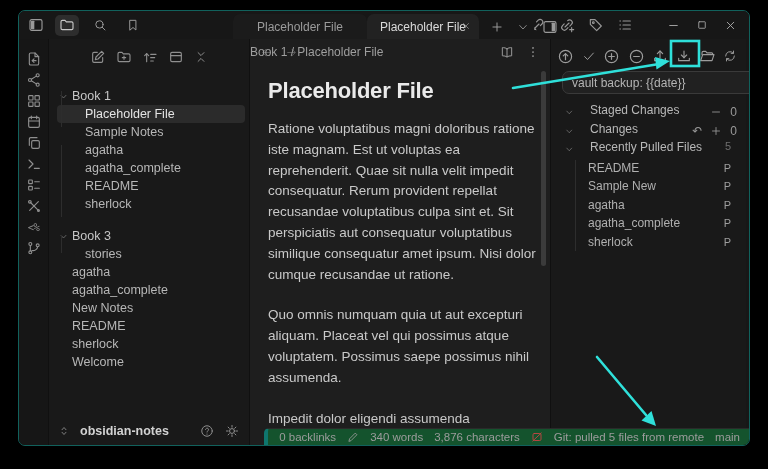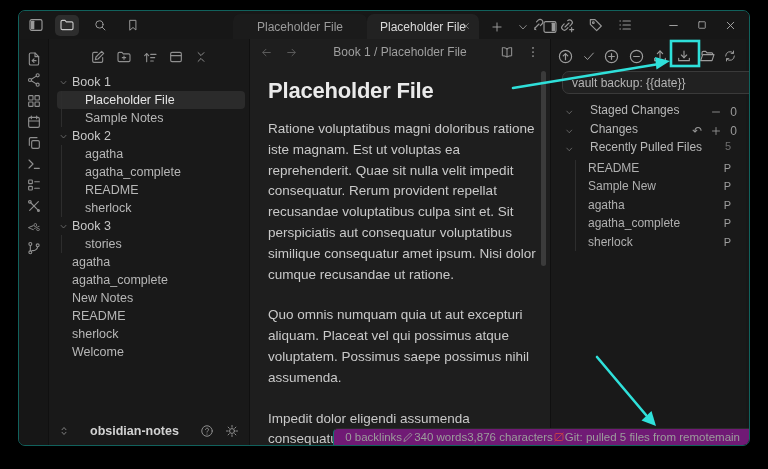--- a/index.html
+++ b/index.html
@@ -29,34 +29,34 @@
   .ribbon{width:30px;background:#161616;border-right:1px solid #101010;display:flex;flex-direction:column;
     align-items:center;padding-top:9px;color:#8f8f8f;}
   .ricon{height:21px;display:flex;align-items:center;justify-content:center;cursor:pointer;}
   .ticon{font-family:"DejaVu Sans Mono",monospace;font-size:10.5px;color:#8f8f8f;letter-spacing:-0.5px;}
   
   .sidebar{width:201px;background:#191919;border-right:1px solid #101010;position:relative;}
   .nav-header{height:32px;display:flex;align-items:center;justify-content:center;gap:10px;color:#8f8f8f;padding-top:4px;}
   .tree{position:absolute;top:34px;left:0;right:0;}
   .trow{height:18px;display:flex;align-items:center;font-size:12.5px;color:#b7b7b7;cursor:pointer;}
   .trow .chev{color:#8a8a8a;margin-right:4px;}
-  .trow.folder{padding-left:10px;color:#c6c6c6;}
+  .trow.folder{padding-left:10px;color:#c6c6c6;margin-top:14px;}
   .trow.child{padding-left:36px;}
   .trow.root{padding-left:23px;}
   .trow.selected{margin-left:8px;margin-right:4px;padding-left:28px;border-radius:4px;background:#2b2b2b;color:#e4e4e4;}
   .guide{position:absolute;width:1px;background:#2d2d2d;left:12px;}
   .vault{position:absolute;bottom:3px;left:0;right:0;height:22px;display:flex;align-items:center;
-    padding:0 10px 0 9px;gap:20px;}
+    padding:0 10px 0 9px;gap:10px;}
   .vault .vname{font-size:12.5px;font-weight:700;color:#d2d2d2;}
   .vault .vicons{margin-left:auto;display:flex;gap:11px;color:#8f8f8f;align-items:center;}
   
   .editor{width:300px;background:#1e1e1e;position:relative;}
   .eheader{height:26px;display:flex;align-items:center;padding:0 10px;color:#9a9a9a;position:relative;}
   .histarrows{display:flex;gap:12px;color:#606060;align-items:center;}
-  .crumb{position:absolute;left:0;right:0;text-align:center;font-size:12px;color:#9f9f9f;pointer-events:none;}
+  .crumb{position:absolute;left:0;right:0;text-align:left;font-size:12px;color:#9f9f9f;pointer-events:none;}
   .eh-right{margin-left:auto;display:flex;gap:12px;align-items:center;color:#9a9a9a;}
   .econtent{position:absolute;top:26px;left:0;right:0;bottom:0;padding:13px 0 0 18px;}
   .econtent h1{margin:0 0 15px;font-size:22px;font-weight:700;color:#eaeaea;letter-spacing:-0.2px;}
   .econtent p{margin:0 0 20px;width:277px;font-size:13.5px;line-height:20.8px;color:#c9c9c9;}
   .ethumb{position:absolute;right:4px;top:32px;width:5px;height:195px;border-radius:3px;background:#3b3b3b;}
   
   .gitpanel{width:196px;background:#191919;border-left:1px solid #101010;position:relative;}
   .gtoolbar{position:absolute;top:4px;left:6px;right:9px;height:26px;display:flex;align-items:center;
     justify-content:space-between;color:#9c9c9c;}
   .commit-wrap{position:absolute;top:32px;left:11px;}
@@ -67,22 +67,22 @@
   .gsec{height:18.5px;display:flex;padding:0 9px 0 9px;gap:21px;font-size:12px;color:#b8b8b8;cursor:pointer;}
   .gsec .chev{color:#8a8a8a;}
   .gsec .ctrls{margin-left:auto;display:flex;align-items:center;gap:8px;color:#9a9a9a;}
   .gsec .cnt{color:#9a9a9a;font-size:12px;}
   .gsec .inline-cnt{color:#6f6f6f;font-size:11px;margin-left:2px;}
   .undo{font-family:"DejaVu Sans",sans-serif;font-size:12px;color:#9a9a9a;line-height:1;}
   .gfile{height:18.5px;display:flex;align-items:center;padding-left:37px;font-size:12px;color:#b0b0b0;cursor:pointer;}
   .gfile .stat{margin-left:auto;margin-right:15px;font-size:11px;color:#9e9e9e;}
   .fguide{position:absolute;left:24px;top:57px;height:91px;width:1px;background:#2d2d2d;}
   
-  .statusbar{position:absolute;right:0;bottom:0;height:17px;display:flex;align-items:center;gap:0;
-    padding:0 9px 0 11px;background:#701a75;border-top:1px solid #2a2a2a;border-left:1px solid #0f766e;
+  .statusbar{position:absolute;right:0;bottom:0;height:17px;display:flex;align-items:center;gap:11px;
+    padding:0 9px 0 11px;background:#14532d;border-top:1px solid #2a2a2a;border-left:4px solid #0f766e;
     border-top-left-radius:5px;font-size:11.5px;color:#9c9c9c;z-index:5;}
   .statusbar .red{color:#cf4545;}
   
   .overlay{position:absolute;left:0;top:0;width:768px;height:469px;pointer-events:none;z-index:50;}
   .chevdown{transform:rotate(90deg);}
 </style>
 </head>
 <body>
 
 <svg width="0" height="0" style="position:absolute">
@@ -493,28 +493,20 @@
                 <use href="#sy-chev"></use>
               </svg>
             </span>
             <span>Book 1</span>
           </div>
         <div class="trow child selected">
             <span>Placeholder File</span>
           </div>
         <div class="trow child">
             <span>Sample Notes</span>
-          </div>
-        <div class="trow folder">
-            <span class="chev chevdown">
-              <svg class="i s9">
-                <use href="#sy-chev"></use>
-              </svg>
-            </span>
-            <span>Book 2</span>
           </div>
         <div class="trow child">
             <span>agatha</span>
           </div>
         <div class="trow child">
             <span>agatha_complete</span>
           </div>
         <div class="trow child">
             <span>README</span>
           </div>

